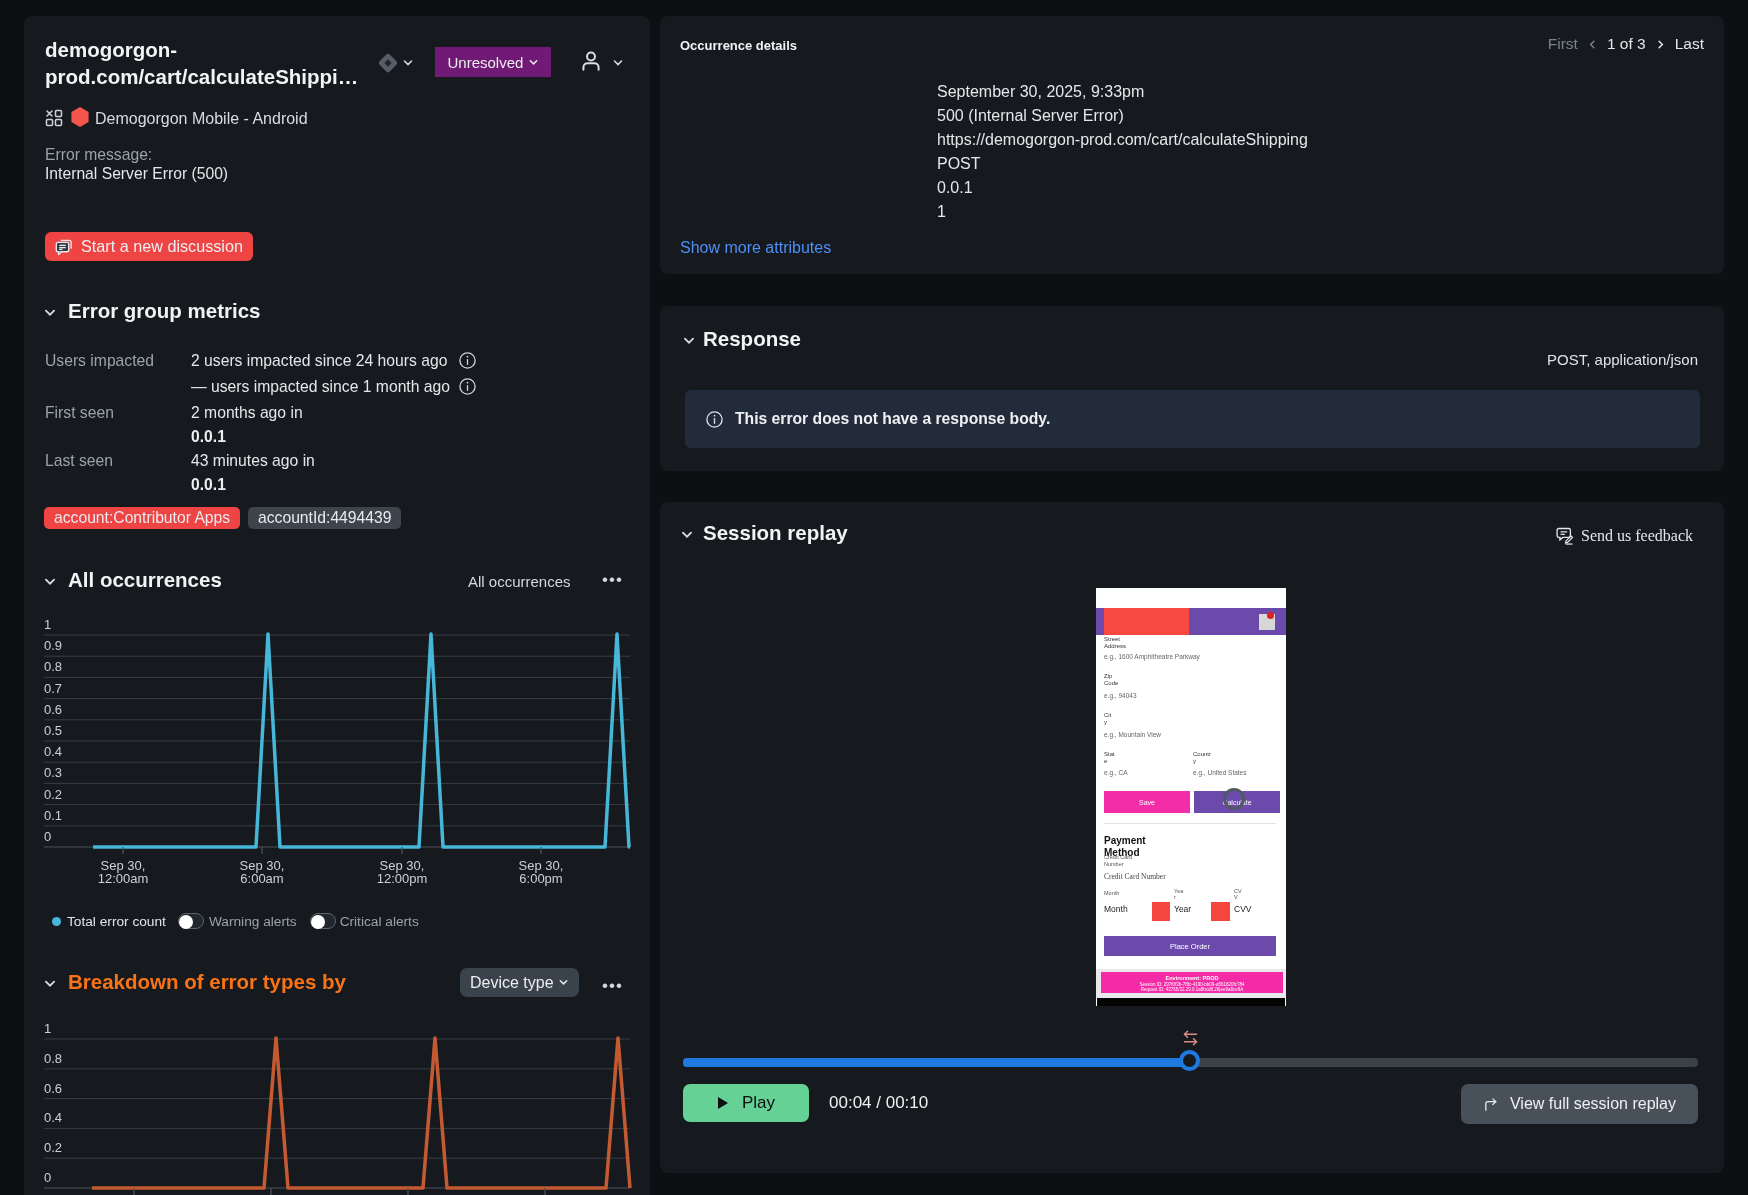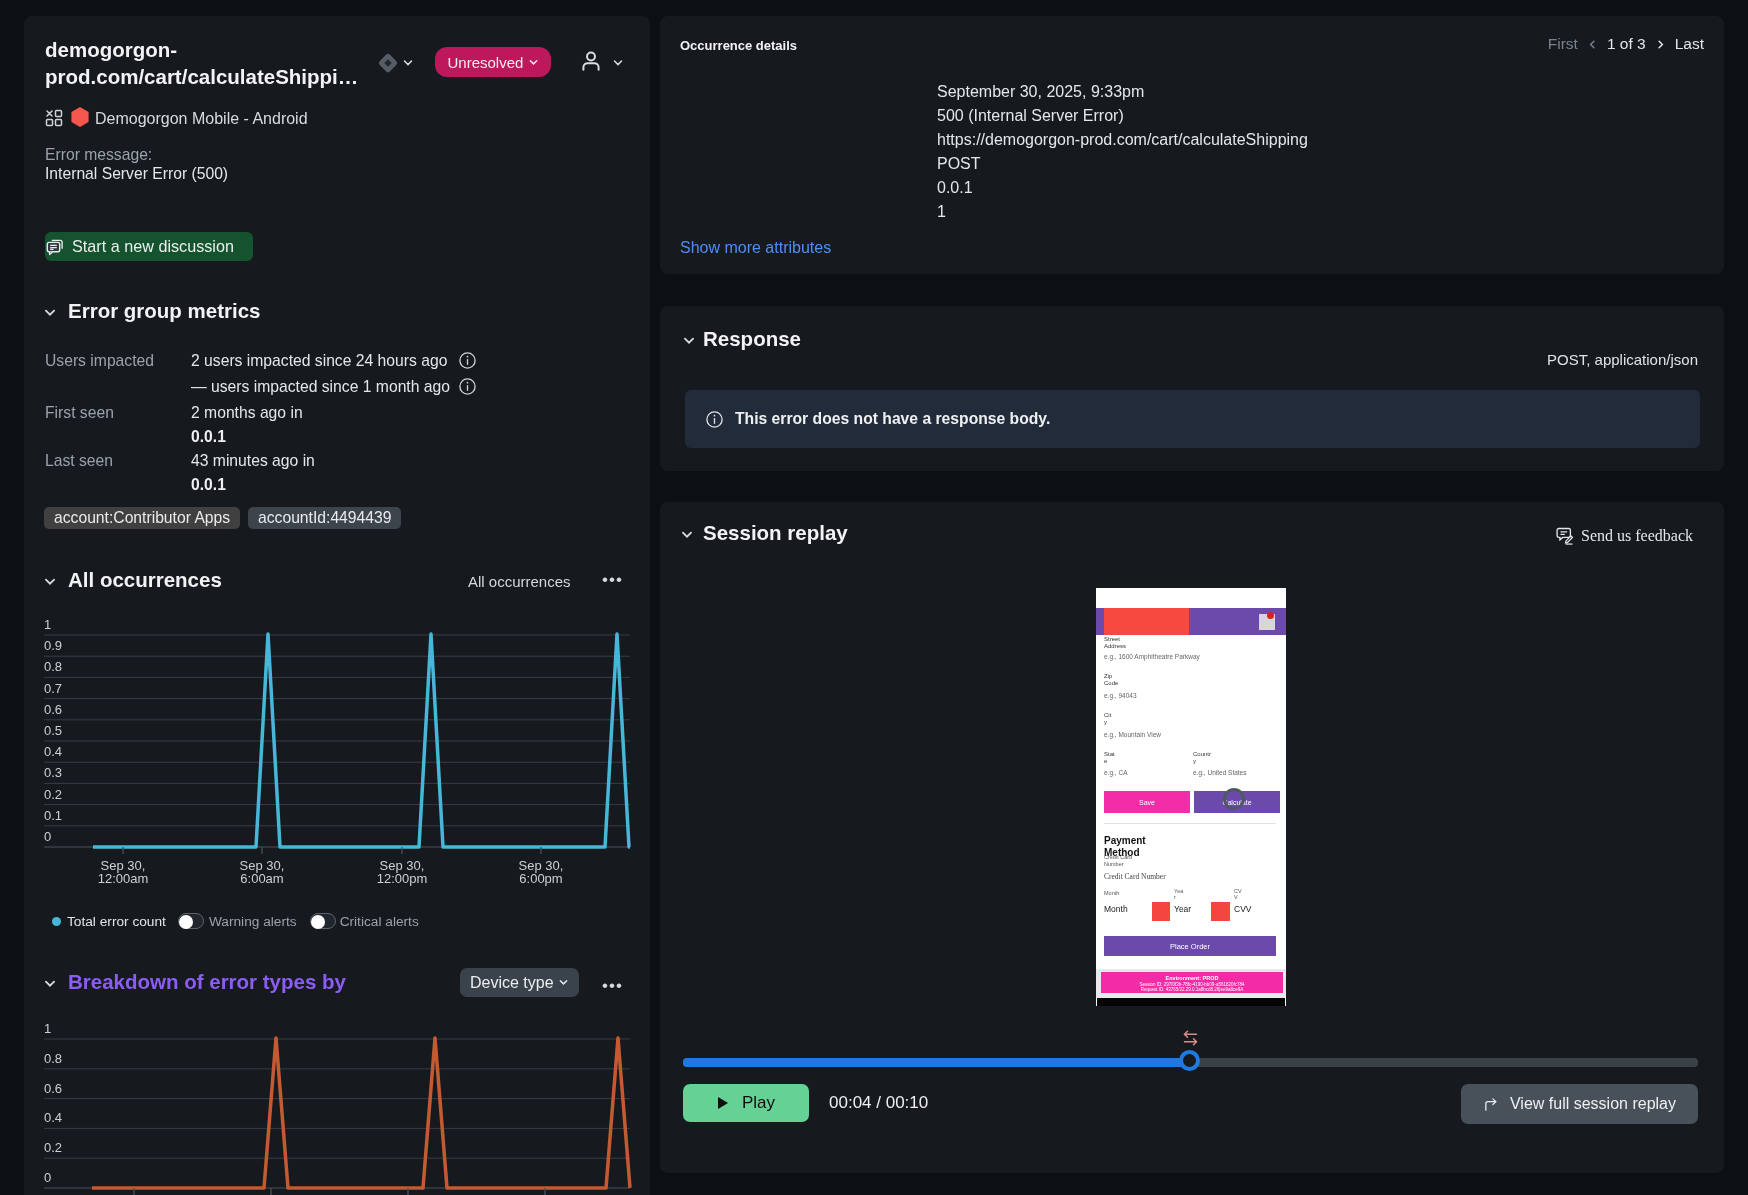--- a/index.html
+++ b/index.html
@@ -11,21 +11,21 @@
   position:relative;
 }
 .card { position:absolute; background:#161a1e; border-radius:8px; }
 #leftcard { left:24px; top:16px; width:626px; height:1600px; }
 #card1 { left:660px; top:16px; width:1064px; height:258px; }
 #card2 { left:660px; top:306px; width:1064px; height:165px; }
 #card3 { left:660px; top:502px; width:1064px; height:671px; }
 .abs { position:absolute; }
 .muted { color:#9aa2ab; }
 svg { display:block; }
-.grayBtn { background:#be185d; border-radius:12px; color:#eceef0; }
+.grayBtn { background:#701a75; border-radius:0; color:#eceef0; }
 </style>
 </head>
 <body>
 
 <div class="card" id="leftcard">
 
   <div class="abs" style="left:21px; top:20px; width:340px; font-size:20.5px; font-weight:bold; color:#f1f3f5; line-height:27px;">demogorgon-<br>prod.com/cart/calculateShippi…</div>
 
   <svg class="abs" style="left:353px; top:36px;" width="22" height="22" viewBox="0 0 22 22">
     <rect x="3.8" y="3.8" width="14.4" height="14.4" rx="2.5" transform="rotate(45 11 11)" fill="#565d66"></rect>
@@ -54,21 +54,21 @@
     <rect x="10.5" y="10.5" width="6" height="6" rx="1"></rect>
   </svg>
   <svg class="abs" style="left:46px; top:91px;" width="20" height="21" viewBox="0 0 20 21">
       <path d="M10 1.2 L17.6 5.6 V14.4 L10 18.8 L2.4 14.4 V5.6 Z" fill="#f4564e" stroke="#f4564e" stroke-width="2" stroke-linejoin="round"></path>
     </svg>
   <div class="abs" style="left:71px; top:94px; font-size:16px; color:#d8dbdf;">Demogorgon Mobile - Android</div>
 
   <div class="abs muted" style="left:21px; top:130px; font-size:15.7px;">Error message:</div>
   <div class="abs" style="left:21px; top:149px; font-size:15.7px; color:#e4e7ea;">Internal Server Error (500)</div>
 
-  <div class="abs grayBtn" style="left:21px; top:216px; width:208px; height:29px; border-radius:6px; font-size:16.2px; display:flex; align-items:center; gap:7px; background:#14532d;">
+  <div class="abs grayBtn" style="left:21px; top:216px; width:208px; height:29px; border-radius:6px; font-size:16.2px; display:flex; align-items:center; gap:7px; padding-left:9px; background:#ef4444;">
     <svg width="20" height="20" viewBox="0 0 20 20">
       <path d="M6.8 3.4 h8.4 a1.9 1.9 0 0 1 1.9 1.9 v6.4" fill="none" stroke="#e8eaed" stroke-width="1.4"></path>
       <rect x="2.3" y="5.4" width="12.4" height="9.4" rx="1.8" fill="#333a42" stroke="#e8eaed" stroke-width="1.4"></rect>
       <path d="M4.6 14.8 v2.8 l3-2.8" fill="#333a42" stroke="#e8eaed" stroke-width="1.4" stroke-linejoin="round"></path>
       <path d="M5.2 8.4 h6.6 M5.2 10.6 h6.6 M5.2 12.4 h3.2" stroke="#e8eaed" stroke-width="1.2"></path>
     </svg>
     Start a new discussion
   </div>
 
   <svg class="abs" style="left:19px; top:290px;" width="14" height="14" viewBox="0 0 12 12">
@@ -91,21 +91,21 @@
     </svg>
 
   <div class="abs muted" style="left:21px; top:388px; font-size:15.7px;">First seen</div>
   <div class="abs" style="left:167px; top:388px; font-size:15.7px; color:#e4e7ea;">2 months ago in</div>
   <div class="abs" style="left:167px; top:412px; font-size:15.7px; font-weight:bold; color:#eceef0;">0.0.1</div>
 
   <div class="abs muted" style="left:21px; top:436px; font-size:15.7px;">Last seen</div>
   <div class="abs" style="left:167px; top:436px; font-size:15.7px; color:#e4e7ea;">43 minutes ago in</div>
   <div class="abs" style="left:167px; top:460px; font-size:15.7px; font-weight:bold; color:#eceef0;">0.0.1</div>
 
-  <div class="abs" style="left:20px; top:491px; height:22px; background:#404040; border-radius:5px; font-size:15.7px; color:#e9ebee; line-height:22px; padding:0 10px;">account:Contributor Apps</div>
+  <div class="abs" style="left:20px; top:491px; height:22px; background:#ef4444; border-radius:5px; font-size:15.7px; color:#e9ebee; line-height:22px; padding:0 10px;">account:Contributor Apps</div>
   <div class="abs" style="left:224px; top:491px; height:22px; background:#3d444c; border-radius:5px; font-size:15.7px; color:#e9ebee; line-height:22px; padding:0 10px;">accountId:4494439</div>
 
   <svg class="abs" style="left:19px; top:559px;" width="14" height="14" viewBox="0 0 12 12">
       <path d="M2.5 4l3.5 3.5L9.5 4" stroke="#d7dade" stroke-width="1.6" fill="none" stroke-linecap="round"></path>
     </svg>
   <div class="abs" style="left:44px; top:552px; font-size:20.5px; font-weight:bold; color:#f1f3f5;">All occurrences</div>
   <div class="abs" style="left:444px; top:557px; font-size:15px; color:#d4d8dc;">All occurrences</div>
   <div class="abs" style="left:578px; top:554px; font-size:17px; color:#d4d8dc; letter-spacing:1px;">•••</div>
 
   <div class="abs" id="chart1" style="left:0px; top:598px;">
@@ -157,21 +157,21 @@
     <span style="margin-right:13px;">Warning alerts</span>
     <span style="display:inline-block;width:26px;height:16px;background:#21262c;border:1px solid #5b636c;border-radius:9px;position:relative;margin-right:4px;">
         <span style="position:absolute;left:0.5px;top:0.5px;width:14px;height:14px;border-radius:50%;background:#fff;"></span>
       </span>
     <span>Critical alerts</span>
   </div>
 
   <svg class="abs" style="left:19px; top:961px;" width="14" height="14" viewBox="0 0 12 12">
       <path d="M2.5 4l3.5 3.5L9.5 4" stroke="#d7dade" stroke-width="1.6" fill="none" stroke-linecap="round"></path>
     </svg>
-  <div class="abs" style="left:44px; top:954px; font-size:20.5px; font-weight:bold; color:#8b5cf6;">Breakdown of error types by</div>
+  <div class="abs" style="left:44px; top:954px; font-size:20.5px; font-weight:bold; color:#f97316;">Breakdown of error types by</div>
   <div class="abs grayBtn" style="left:436px; top:952px; width:119px; height:29px; border-radius:7px; font-size:16px; display:flex; align-items:center; justify-content:center; background:#3a424b;">Device type&nbsp;<svg width="11" height="11" viewBox="0 0 12 12">
         <path d="M2.5 4l3.5 3.5L9.5 4" stroke="#e8eaed" stroke-width="1.6" fill="none" stroke-linecap="round"></path>
       </svg></div>
   <div class="abs" style="left:578px; top:960px; font-size:17px; color:#d4d8dc; letter-spacing:1px;">•••</div>
 
   <div class="abs" id="chart2" style="left:0px; top:1000px;">
       <svg width="626" height="195">
         <line x1="20" y1="23" x2="606" y2="23" stroke="#373d44" stroke-width="1"></line>
         <text x="20" y="17" font-size="13" fill="#ccd1d6" font-family="Liberation Sans">1</text>
         <line x1="20" y1="52.8" x2="606" y2="52.8" stroke="#373d44" stroke-width="1"></line>

